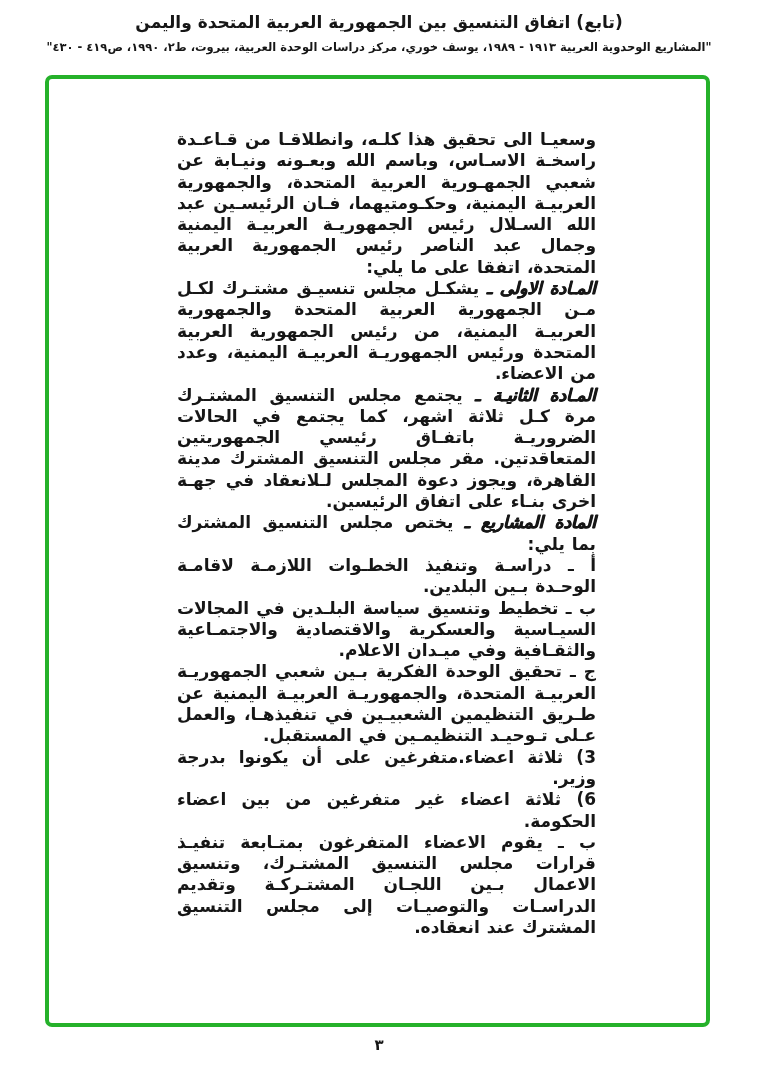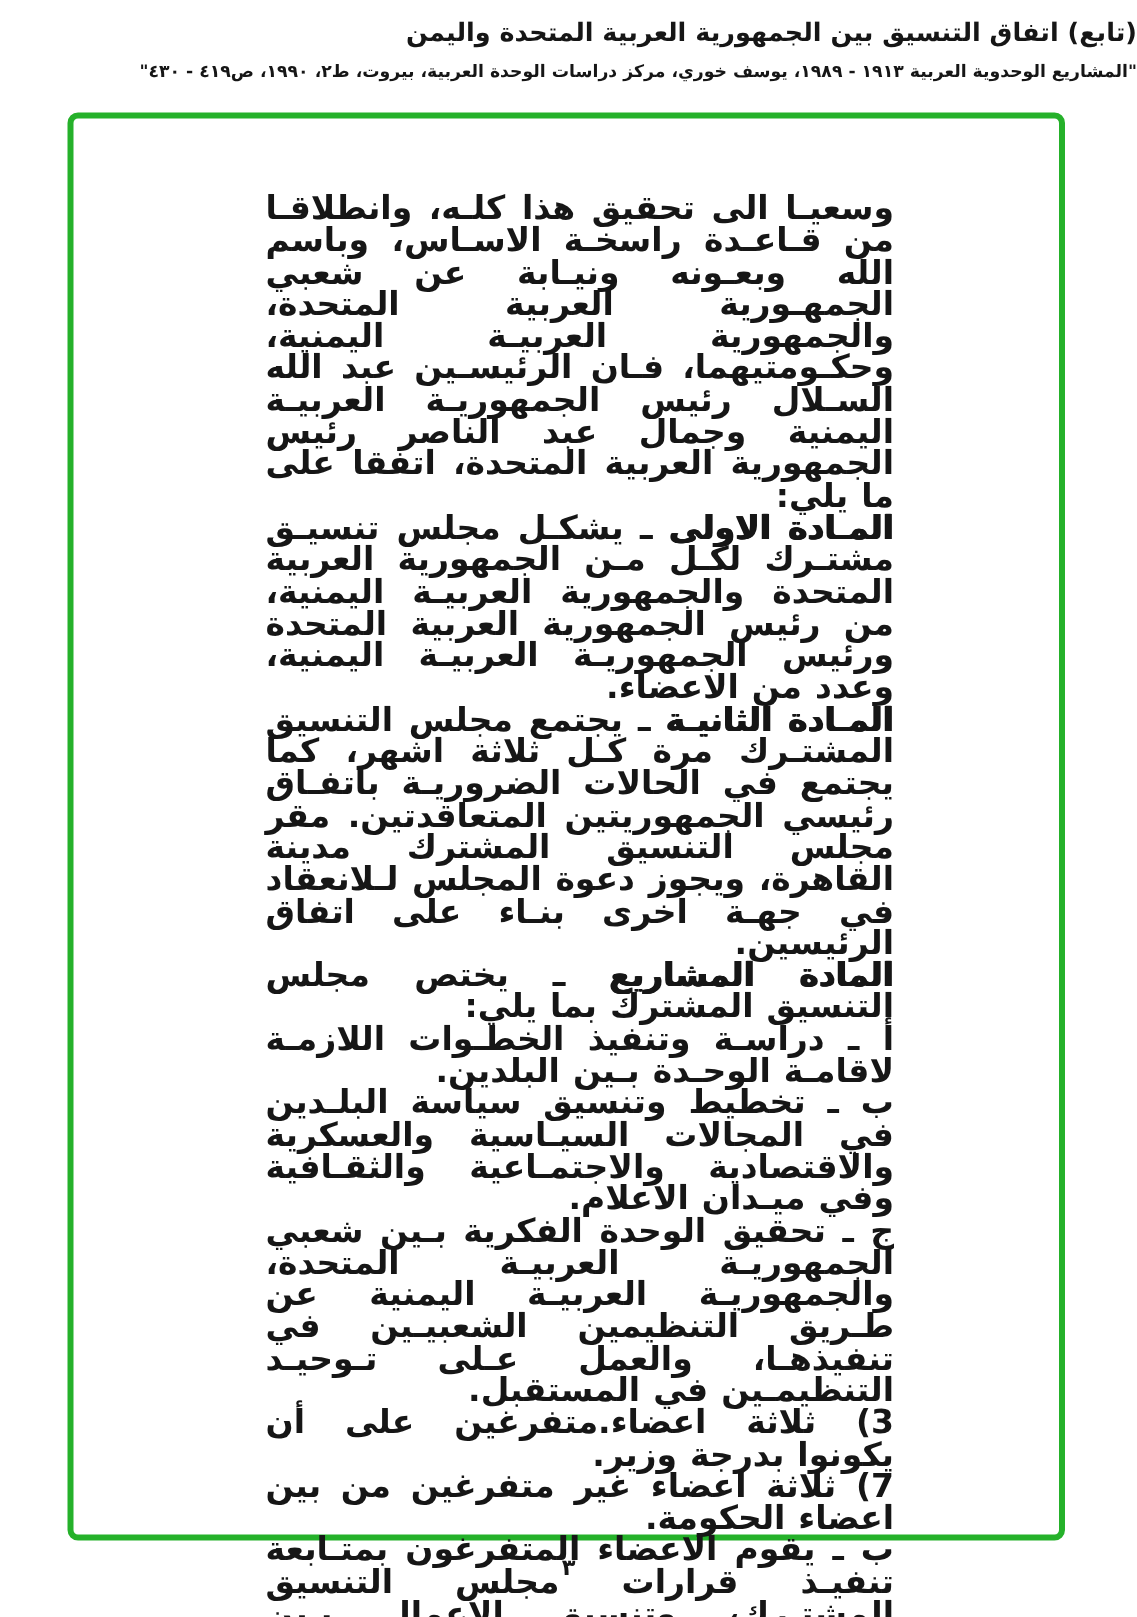--- a/index.html
+++ b/index.html
@@ -6,21 +6,21 @@
   html, body { width: 758px; height: 1078px; background: #ffffff; overflow: hidden; }
   body {
     position: relative;
     font-family: "DejaVu Sans", sans-serif;
     color: #161616;
     direction: rtl;
   }
   .page-header {
     position: absolute;
     top: 10px; left: 0; right: 0;
-    text-align: right;
+    text-align: center;
   }
   .doc-title {
     font-size: 17px;
     font-weight: bold;
     letter-spacing: -0.2px;
     line-height: 24px;
   }
   .doc-citation {
     margin-top: 6px;
     font-size: 11.5px;
@@ -39,29 +39,30 @@
   }
   .doc-body {
     position: absolute;
     top: 50px;
     right: 110px;
     left: 128px;
     direction: rtl;
     text-align: justify;
   }
   .doc-body p {
-    font-size: 22px;
+    font-size: 17px;
     line-height: 21.3px;
     font-weight: bold;
     word-spacing: 1px;
   }
   .article-lead {
     font-weight: bold;
     
     text-shadow: 0.45px 0 0 currentColor, -0.45px 0 0 currentColor;
+    font-style: italic;
   }
   .page-number {
     position: absolute;
     top: 1036px;
     left: 0; right: 0;
     text-align: center;
     font-size: 15px;
     font-weight: bold;
   }
 </style>
@@ -76,18 +77,18 @@
 <div class="doc-frame">
   <div class="doc-body" id="doc-body">
       <p>وسعيـا الى تحقيق هذا كلـه، وانطلاقـا من قـاعـدة راسخـة الاسـاس، وباسم الله وبعـونه ونيـابة عن شعبي الجمهـورية العربية المتحدة، والجمهورية العربيـة اليمنية، وحكـومتيهما، فـان الرئيسـين عبد الله السـلال رئيس الجمهوريـة العربيـة اليمنية وجمال عبد الناصر رئيس الجمهورية العربية المتحدة، اتفقا على ما يلي:</p>
       <p><span class="article-lead">المـادة الاولى ـ </span>يشكـل مجلس تنسيـق مشتـرك لكـل مـن الجمهورية العربية المتحدة والجمهورية العربيـة اليمنية، من رئيس الجمهورية العربية المتحدة ورئيس الجمهوريـة العربيـة اليمنية، وعدد من الاعضاء.</p>
       <p><span class="article-lead">المـادة الثانيـة ـ </span>يجتمع مجلس التنسيق المشتـرك مرة كـل ثلاثة اشهر، كما يجتمع في الحالات الضروريـة باتفـاق رئيسي الجمهوريتين المتعاقدتين. مقر مجلس التنسيق المشترك مدينة القاهرة، ويجوز دعوة المجلس لـلانعقاد في جهـة اخرى بنـاء على اتفاق الرئيسين.</p>
       <p><span class="article-lead">المادة المشاريع ـ </span>يختص مجلس التنسيق المشترك بما يلي:</p>
       <p>أ ـ دراسـة وتنفيذ الخطـوات اللازمـة لاقامـة الوحـدة بـين البلدين.</p>
       <p>ب ـ تخطيط وتنسيق سياسة البلـدين في المجالات السيـاسية والعسكرية والاقتصادية والاجتمـاعية والثقـافية وفي ميـدان الاعلام.</p>
       <p>ج ـ تحقيق الوحدة الفكرية بـين شعبي الجمهوريـة العربيـة المتحدة، والجمهوريـة العربيـة اليمنية عن طـريق التنظيمين الشعبيـين في تنفيذهـا، والعمل عـلى تـوحيـد التنظيمـين في المستقبل.</p>
       <p>3) ثلاثة اعضاء.متفرغين على أن يكونوا بدرجة وزير.</p>
-      <p>7) ثلاثة اعضاء غير متفرغين من بين اعضاء الحكومة.</p>
+      <p>6) ثلاثة اعضاء غير متفرغين من بين اعضاء الحكومة.</p>
       <p>ب ـ يقوم الاعضاء المتفرغون بمتـابعة تنفيـذ قرارات مجلس التنسيق المشتـرك، وتنسيق الاعمال بـين اللجـان المشتـركـة وتقديم الدراسـات والتوصيـات إلى مجلس التنسيق المشترك عند انعقاده.</p>
     </div>
 </div>
 
 <div class="page-number">٣</div>
 
 </body></html>

